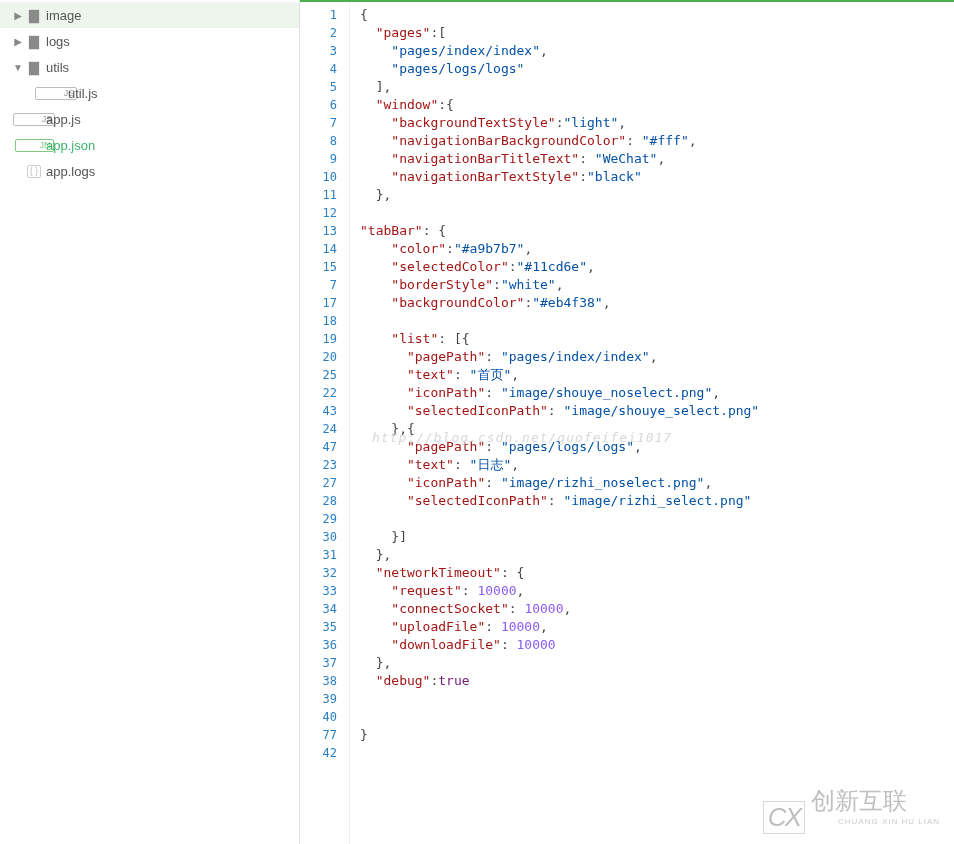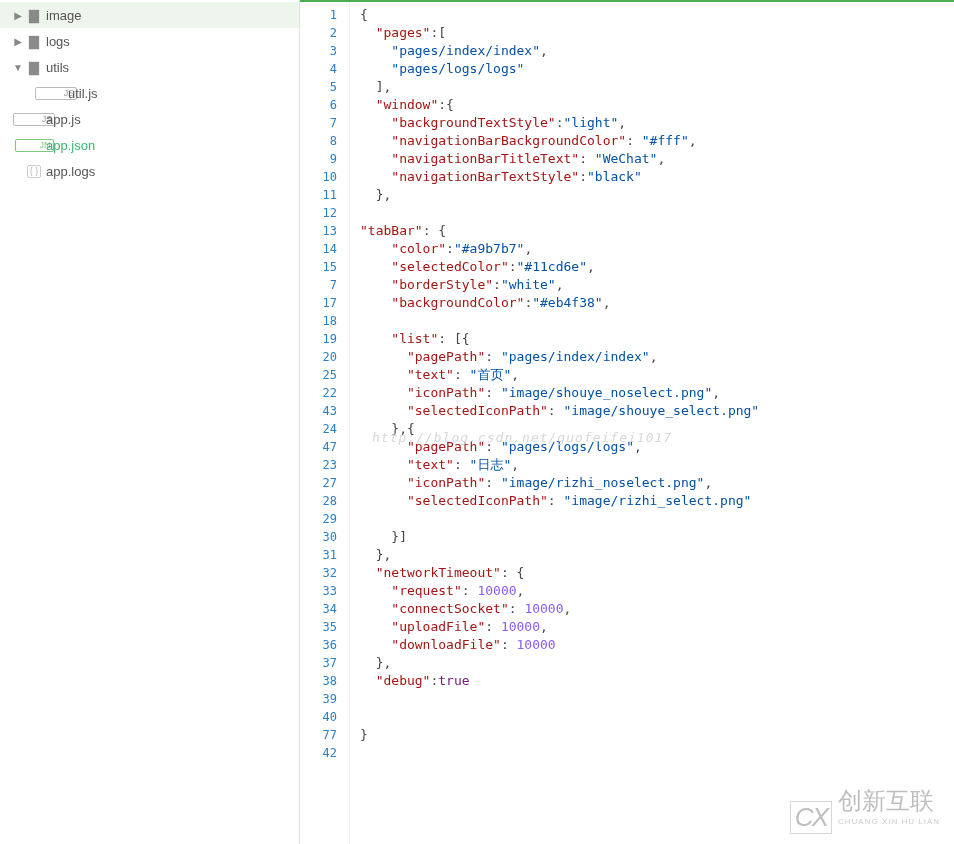--- a/index.html
+++ b/index.html
@@ -113,21 +113,21 @@
 .logo-mark .cx {
   font-size: 26px;
   font-weight: 300;
   font-style: italic;
   border: 1px solid #d8d8d8;
   padding: 0 4px;
   letter-spacing: -2px;
   margin-top: 24px;
 }
 .logo-mark .txt { font-size: 24px; }
-.logo-mark .sub { font-size: 8px; letter-spacing: 1px; color: #ccc; display:block; }
+.logo-mark .sub { font-size: 8px; letter-spacing: 1px; color: #ccc; display:block;margin-left:27px; }
 </style>
 </head>
 <body>
 
 <div class="sidebar">
   <div id="tree">
       <div class="tree-item selected">
         <span class="caret">▶</span>
         <span class="file-icon">
           <span class="folder-glyph">▇</span>

